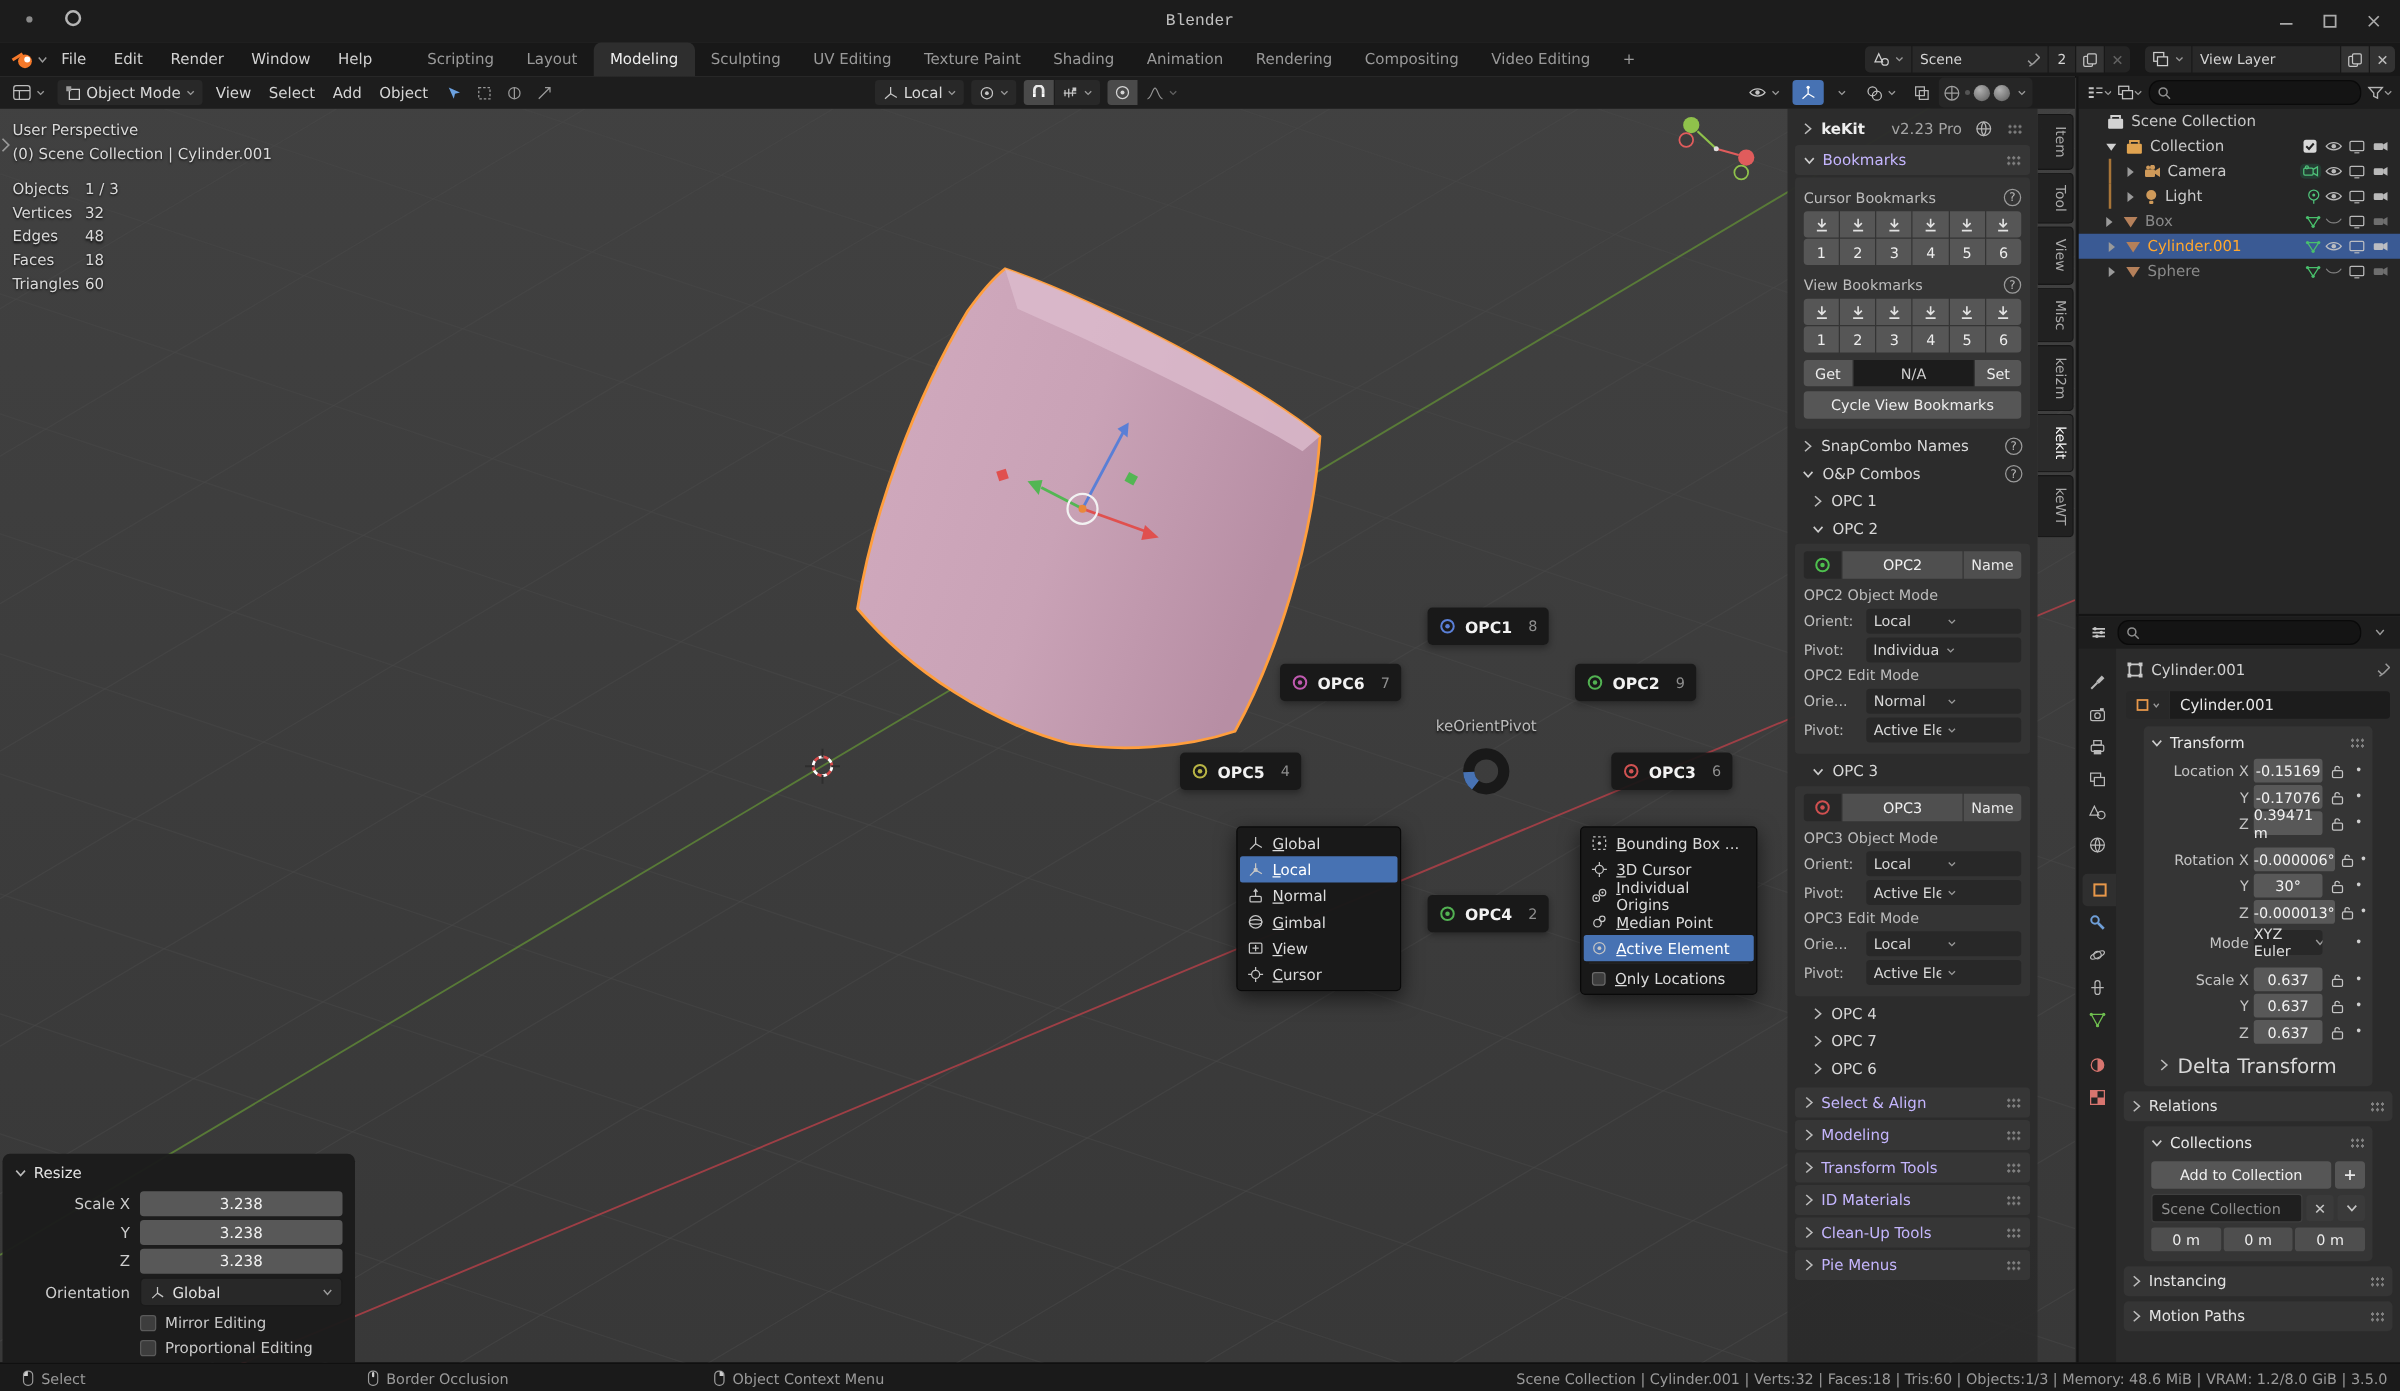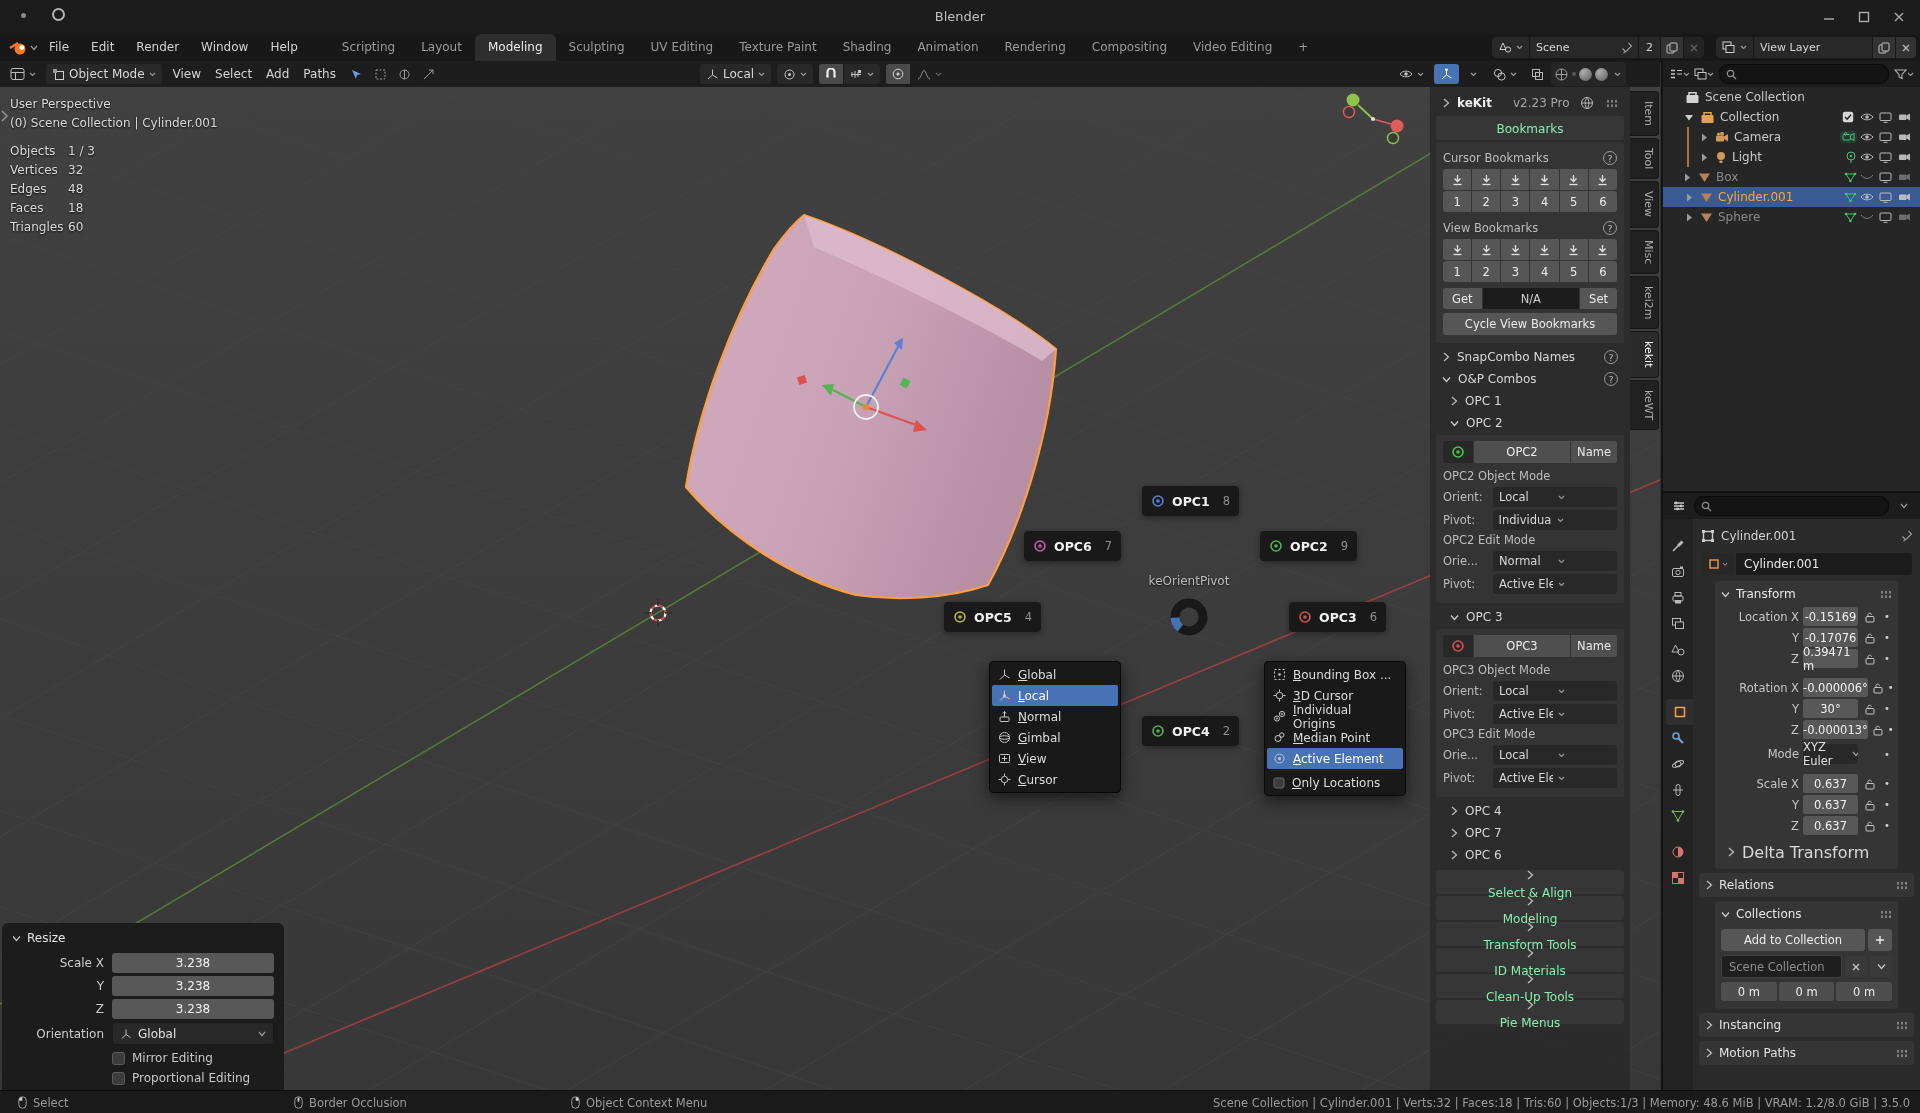--- a/index.html
+++ b/index.html
@@ -1,20 +1,20 @@
 <!DOCTYPE html>
 <html><head>
 <meta charset="utf-8">
 <style>
   html,body{margin:0;padding:0;background:#111;}
   .page{position:relative;width:1920px;height:1113px;background:#303030;font-family:"DejaVu Sans",sans-serif;overflow:hidden;color:#ccc;-webkit-font-smoothing:antialiased;}
   svg{display:block}
   
   #titlebar{position:absolute;left:0;top:0;right:0;height:34px;background:#1c1c1c;}
-  #titlebar .title{position:absolute;left:0;right:0;top:9px;text-align:center;font-size:13px;color:#c0c0c0;}
+  #titlebar .title{position:absolute;left:0;right:0;top:9px;text-align:center;font-size:13px;color:#c0c0c0;font-family:Liberation Mono, monospace;}
   .tb-dot{position:absolute;top:13px;width:5px;height:5px;border-radius:50%;background:#8a8a8a;}
   .tb-ring{position:absolute;top:8px;width:13px;height:13px;border-radius:50%;border:2px solid #b5b5b5;box-sizing:border-box;}
   .winbtn{position:absolute;top:8px;width:22px;height:18px;display:flex;align-items:center;justify-content:center;}
   
   #topbar{position:absolute;top:34px;left:0;right:0;height:27px;background:#181818;border-bottom:1px solid #0e0e0e;display:flex;align-items:center;}
   #blender-logo{margin-left:8px;display:flex;align-items:center;gap:2px;}
   .menu-item{padding:0 11px;font-size:12px;color:#d2d2d2;height:27px;line-height:27px;}
   #ws-tabs{display:flex;margin-left:20px;height:27px;}
   .ws-tab{padding:0 13px;font-size:12px;color:#9a9a9a;height:27px;line-height:27px;}
   .ws-tab.active{background:#2e2e2e;color:#ededed;border-radius:6px 6px 0 0;}
@@ -62,21 +62,21 @@
   #resize-panel{position:absolute;left:2px;top:862px;width:282px;background:rgba(27,27,27,.96);border-radius:6px;padding:8px 10px 10px;z-index:30;box-sizing:border-box;}
   #resize-panel .ptitle{display:flex;align-items:center;gap:6px;font-size:12px;color:#e3e3e3;margin-bottom:8px;}
   .rrow{display:flex;align-items:center;margin:3px 0;}
   .rrow .rlab{width:92px;text-align:right;margin-right:8px;font-size:12px;color:#cdcdcd;}
   .rrow .rval{flex:1;height:20px;background:#585858;border-radius:3px;display:flex;align-items:center;justify-content:center;font-size:12px;color:#f2f2f2;}
   .rrow .rdrop{flex:1;height:21px;background:#282828;border:1px solid #1a1a1a;border-radius:4px;display:flex;align-items:center;gap:6px;padding:0 7px;font-size:12px;color:#e0e0e0;}
   .rcheck{display:flex;align-items:center;gap:7px;margin:6px 0 0 100px;font-size:12px;color:#c8c8c8;}
   .cbox{width:13px;height:13px;border-radius:2.5px;background:#3d3d3d;border:1px solid #5a5a5a;box-sizing:border-box;}
   
   #kekit{position:absolute;left:1430px;top:26px;bottom:0;width:200px;background:rgba(43,43,43,.97);z-index:25;padding:5px 6px;box-sizing:border-box;font-size:12px;overflow:hidden;}
-  .khead{height:24px;background:#363636;border-radius:3px;display:flex;align-items:center;padding:0 7px;gap:6px;margin:2px 0;color:#86efac;flex-direction:column;}
+  .khead{height:24px;background:#363636;border-radius:3px;display:flex;align-items:center;padding:0 7px;gap:6px;margin:2px 0;color:#c4b5fd;}
   .ksub{height:22px;display:flex;align-items:center;gap:7px;padding:0 6px;color:#d8d8d8;}
   .kbox{background:#343434;border-radius:3px;padding:6px 7px;margin:1px 0 3px;}
   .klabel{font-size:11.5px;color:#bdbdbd;margin:3px 0 4px;display:flex;align-items:center;}
   .grid6{display:grid;grid-template-columns:repeat(6,1fr);gap:1px;margin-bottom:1px;}
   .gbtn{height:21px;background:#565656;display:flex;align-items:center;justify-content:center;color:#ededed;font-size:11.5px;}
   .grid6 .gbtn:first-child{border-radius:3px 0 0 3px;}
   .grid6 .gbtn:last-child{border-radius:0 3px 3px 0;}
   .krow{display:flex;align-items:flex-end;gap:1px;margin:6px 0 2px;}
   .kbtn{height:21px;background:#565656;display:flex;align-items:center;justify-content:center;color:#ededed;font-size:11.5px;padding:0 9px;}
   .kfield{flex:1;height:21px;background:#1c1c1c;display:flex;align-items:center;justify-content:center;color:#cfcfcf;font-size:11.5px;}
@@ -281,21 +281,21 @@
             </svg>
           <span>Object Mode</span>
           <svg width="7" height="5">
               <polyline points="1,1 3.5,3.5 6,1" fill="none" stroke="#9a9a9a" stroke-width="1.1"></polyline>
             </svg>
         </div>
         <div id="vph-menus" style="display:flex">
             <span class="hmenu">View</span>
             <span class="hmenu">Select</span>
             <span class="hmenu">Add</span>
-            <span class="hmenu">Paths</span>
+            <span class="hmenu">Object</span>
           </div>
         <span class="iconbtn">
             <svg width="13" height="13">
               <path d="M2 2 L11 6 L7 7 L6 11 Z" fill="#6ba1e0"></path>
             </svg>
           </span>
         <span class="iconbtn">
             <svg width="13" height="13">
               <rect x="2" y="2" width="9" height="9" fill="none" stroke="#9a9a9a" stroke-dasharray="2 1.5"></rect>
             </svg>

